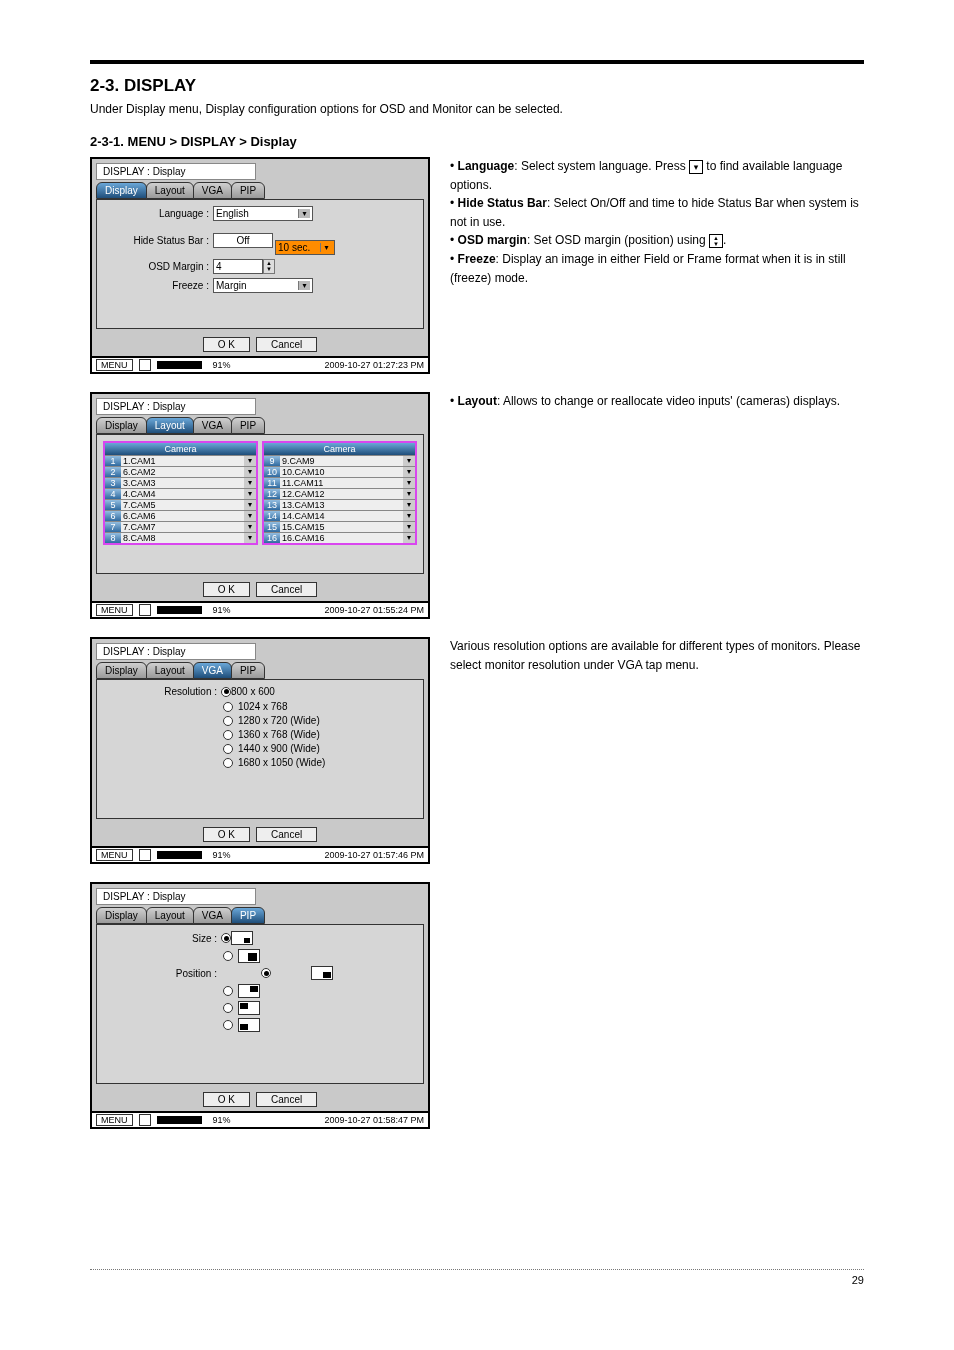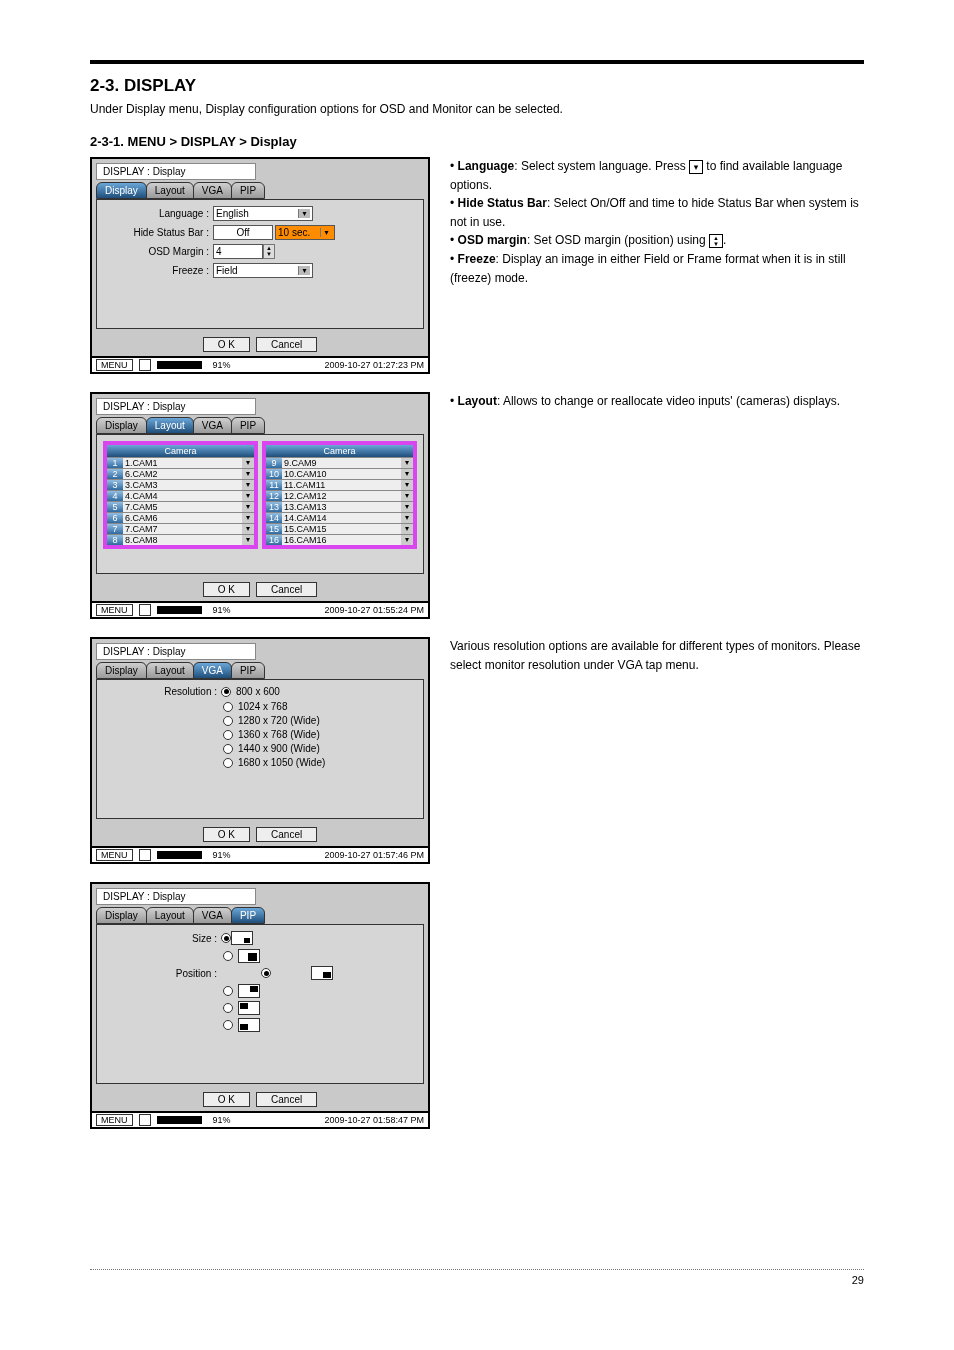--- a/index.html
+++ b/index.html
@@ -155,21 +155,21 @@
     border: 1px solid #333;
     background: #fff;
   }
 
   
   .cam-table {
     display: flex;
     gap: 4px;
     font-size: 9px;
   }
-  .cam-col { flex: 1; border: 4px solid #d946ef; }
+  .cam-col { flex: 1; border: 2px solid #d946ef; }
   .cam-head {
     background: linear-gradient(#6aa7d8, #1f4e7a);
     color: #fff;
     text-align: center;
     padding: 1px 0;
   }
   .cam-row {
     display: flex;
     border-top: 1px solid #888;
     background: #eee;
@@ -303,37 +303,37 @@
           <div class="combo">
               <span>English</span>
               <span class="arrow">▾</span>
             </div>
         </div>
         <div class="form-row">
           <div class="form-label">Hide Status Bar :</div>
           <div class="combo sm" style="justify-content:center;">
               <span>Off</span>
             </div>
-          <div class="combo sm" style="background:#ff8c00;margin-left:2px;">
+          <div class="combo sm" style="background:#ff8c00;margin-left:2px;margin-top:15px;">
               <span>10 sec.</span>
               <span class="arrow" style="background:#ff8c00;">▾</span>
             </div>
         </div>
         <div class="form-row">
           <div class="form-label">OSD Margin :</div>
           <div class="textf">4</div>
           <div class="spinner">
               <span>▲</span>
               <span>▼</span>
             </div>
         </div>
         <div class="form-row">
           <div class="form-label">Freeze :</div>
           <div class="combo">
-              <span>Field</span>
+              <span>Margin</span>
               <span class="arrow">▾</span>
             </div>
         </div>
       </div>
       <div class="btn-row">
         <div class="btn">O K</div>
         <div class="btn">Cancel</div>
       </div>
       <div class="status">
         <span class="menu-lbl">MENU</span>
@@ -486,21 +486,21 @@
       <div class="win-title">DISPLAY : Display</div>
       <div class="tabs">
         <div class="tab inactive">Display</div>
         <div class="tab inactive">Layout</div>
         <div class="tab">VGA</div>
         <div class="tab inactive">PIP</div>
       </div>
       <div class="content content-tall">
         <div class="form-row">
           <div class="form-label" style="width:118px;">Resolution :</div>
-          <div style="display:flex;align-items:center;gap:5px;">
+          <div style="display:flex;align-items:center;">
             <span class="radio checked"></span>
             <span>800 x 600</span>
           </div>
         </div>
         <div class="radio-list" id="vga-rest">
             <div class="radio-item">
               <span class="radio"></span>
               <span>1024 x 768</span>
             </div>
             <div class="radio-item">

